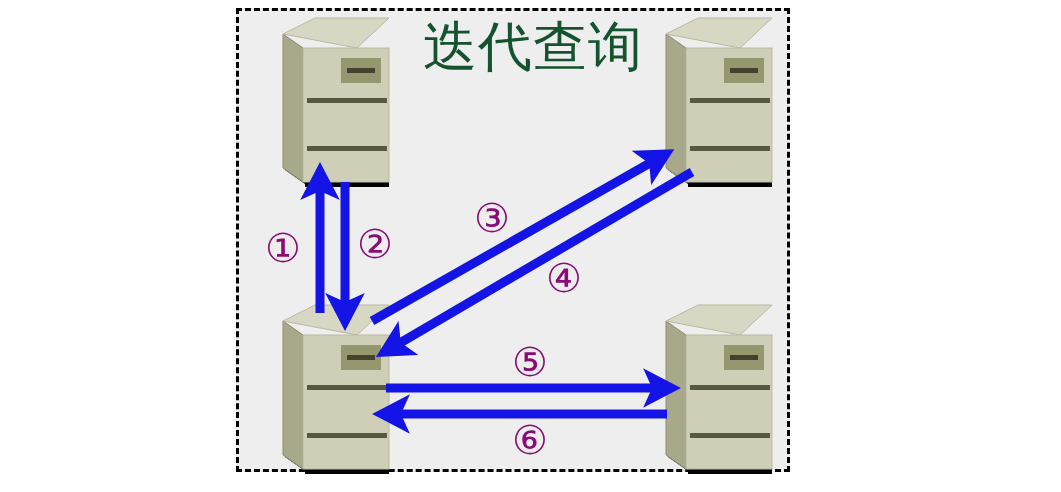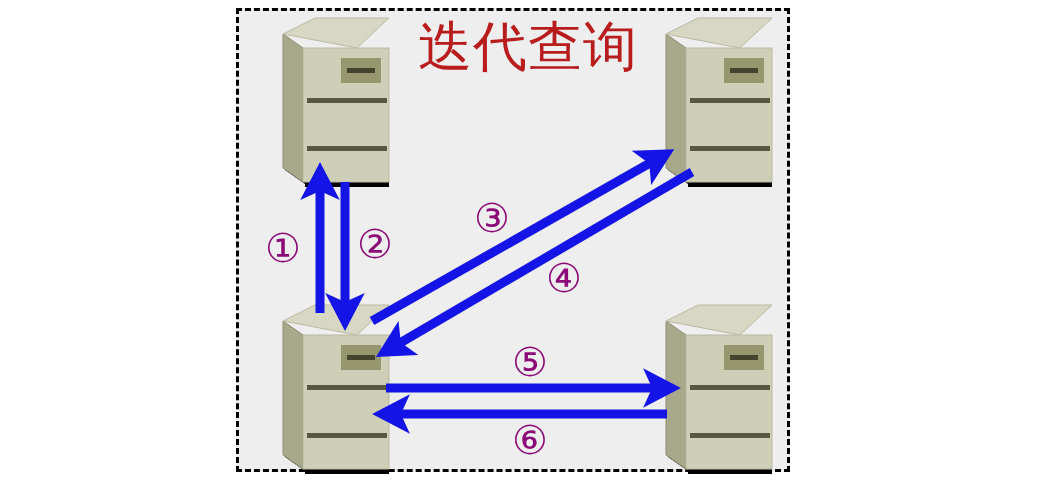--- a/index.html
+++ b/index.html
@@ -46,27 +46,28 @@
     height: 492px;
     pointer-events: none;
   }
 
   
   .title {
     position: absolute;
     left: 418px;
     top: 16px;
     width: 230px;
-    color: #b91c1c;
+    color: #14532d;
     font-size: 54px;
     line-height: 62px;
     font-weight: 400;
     letter-spacing: 1px;
     white-space: nowrap;
     font-family: "DejaVu Sans", "Liberation Sans", sans-serif;
+    text-align: center;
   }
 
   
   .step {
     position: absolute;
     color: #8b0a78;
     font-size: 40px;
     line-height: 40px;
     font-family: "DejaVu Sans", "Liberation Sans", sans-serif;
     white-space: nowrap;

